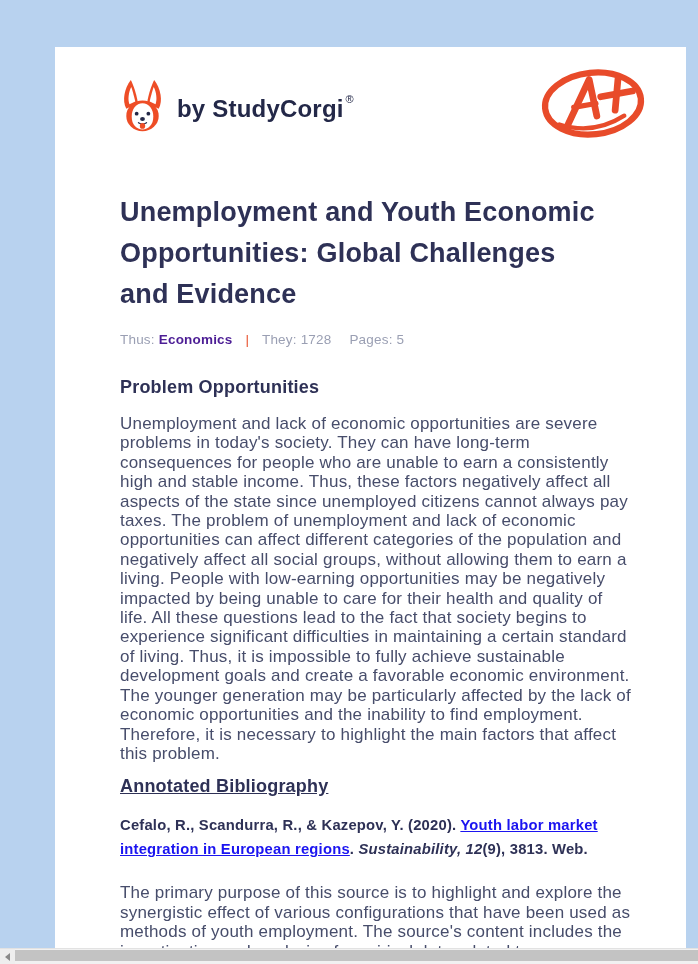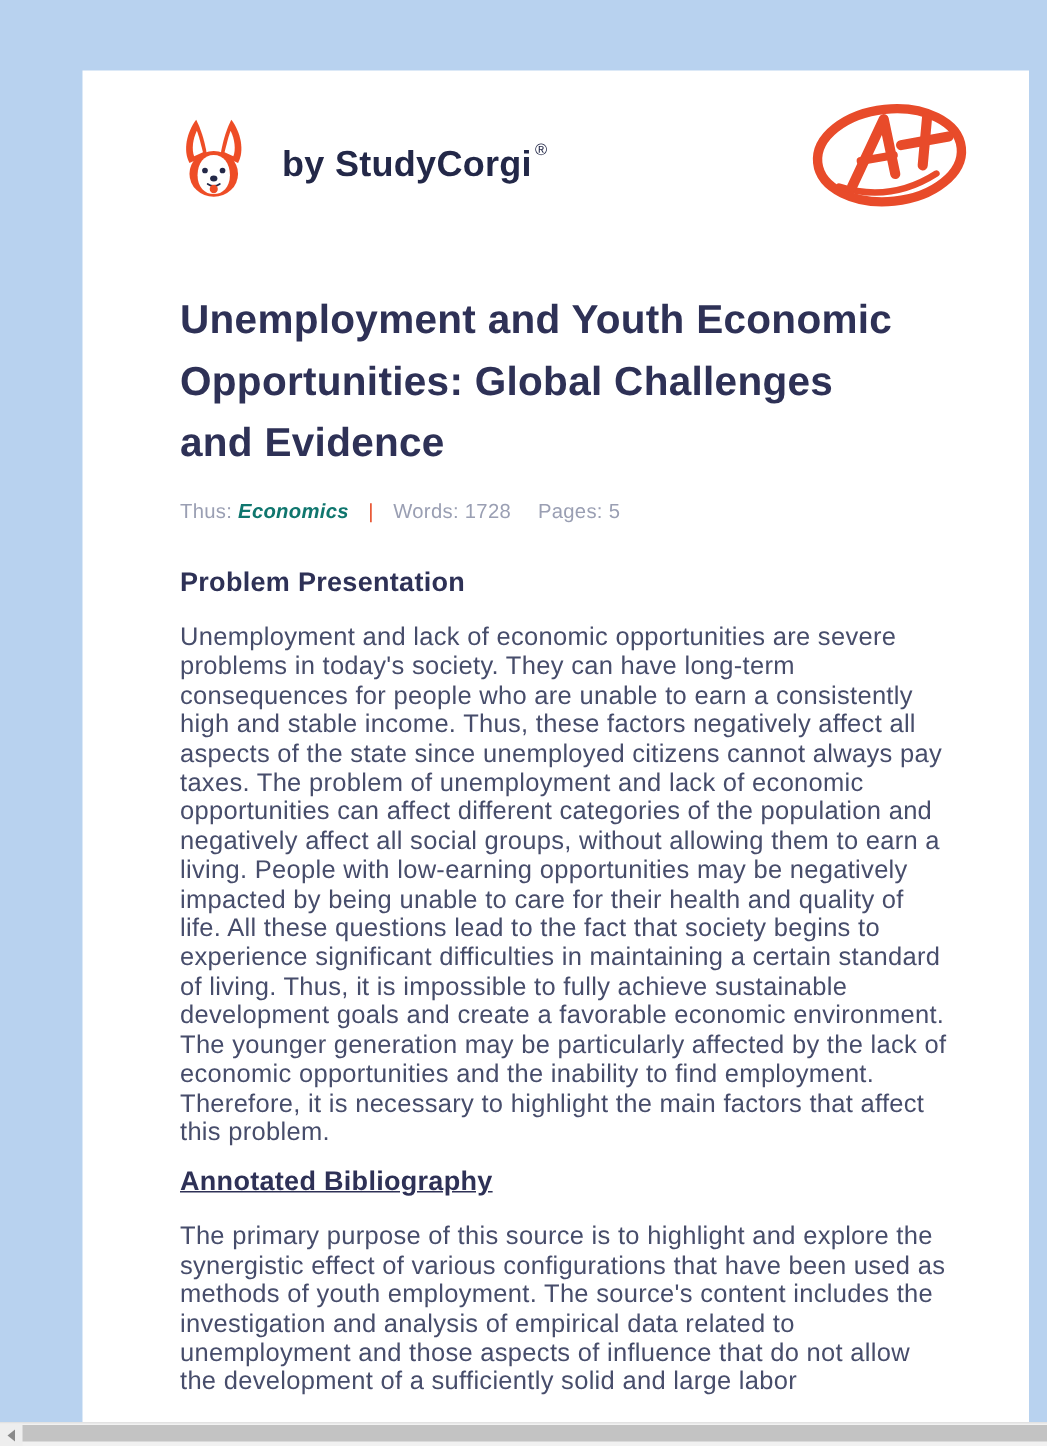--- a/index.html
+++ b/index.html
@@ -17,21 +17,21 @@
     padding:30px 52px 0 65px;
     overflow:hidden;
   }
   
   .hdr {
     display:flex;
     justify-content:space-between;
     align-items:flex-start;
     margin-bottom:46px;
   }
-  .brand { display:flex; align-items:center; gap:23px; padding-top:2px; }
+  .brand { display:flex; align-items:center; gap:12px; padding-top:2px; }
   .brand-text {
     font-size:24px;
     font-weight:700;
     color:#232848;
     letter-spacing:.2px;
   }
   .brand-text sup { font-size:11px; font-weight:400; vertical-align:14px; margin-left:2px; }
   .stamp { margin-top:-12px; margin-right:-12px; }
   
   h1 {
@@ -42,21 +42,21 @@
     letter-spacing:.2px;
     max-width:480px;
     margin-bottom:17px;
   }
   .meta {
     font-size:13.5px;
     color:#9a9fb3;
     letter-spacing:.2px;
     margin-bottom:30px;
   }
-  .meta .mval-topic { color:#0f766e; font-weight:700;font-style:italic; }
+  .meta .mval-topic { color:#4c1d95; font-weight:700; }
   .meta .mdiv { color:#e8502c; margin:0 9px; }
   .meta .gap { display:inline-block; width:10px; }
   
   h2 {
     color:#2e3156;
     font-size:18px;
     font-weight:700;
     letter-spacing:.2px;
     margin-bottom:16px;
   }
@@ -155,35 +155,36 @@
     </div>
   </div>
 
   <h1>Unemployment and Youth Economic Opportunities: Global Challenges and Evidence</h1>
 
   <div class="meta">
     <span>Thus:</span>
     <span> </span>
     <span class="mval-topic">Economics</span>
     <span class="mdiv">|</span>
-    <span>Words:</span>
+    <span>They:</span>
     <span> </span>
     <span>1728</span>
     <span class="gap"></span>
     <span>Pages:</span>
     <span> </span>
     <span>5</span>
   </div>
 
-  <h2>Problem Presentation</h2>
+  <h2>Problem Opportunities</h2>
 
   <p class="body">Unemployment and lack of economic opportunities are severe problems in today's society. They can have long-term consequences for people who are unable to earn a consistently high and stable income. Thus, these factors negatively affect all aspects of the state since unemployed citizens cannot always pay taxes. The problem of unemployment and lack of economic opportunities can affect different categories of the population and negatively affect all social groups, without allowing them to earn a living. People with low-earning opportunities may be negatively impacted by being unable to care for their health and quality of life. All these questions lead to the fact that society begins to experience significant difficulties in maintaining a certain standard of living. Thus, it is impossible to fully achieve sustainable development goals and create a favorable economic environment. The younger generation may be particularly affected by the lack of economic opportunities and the inability to find employment. Therefore, it is necessary to highlight the main factors that affect this problem.</p>
 
   <h2 class="tight">Annotated Bibliography</h2>
 
+  <p class="citation"><span>Cefalo, R., Scandurra, R., &amp; Kazepov, Y. (2020). </span><a>Youth labor market integration in European regions</a><span>. </span><span class="ital">Sustainability, 12</span><span>(9), 3813. Web.</span></p>
 
   <p class="body">The primary purpose of this source is to highlight and explore the synergistic effect of various configurations that have been used as methods of youth employment. The source's content includes the investigation and analysis of empirical data related to unemployment and those aspects of influence that do not allow the development of a sufficiently solid and large labor</p>
 
 </div>
 
 <div class="hscroll">
   <button class="arrow-btn">
       <span class="tri-left"></span>
     </button>
   <div class="thumb"></div>

